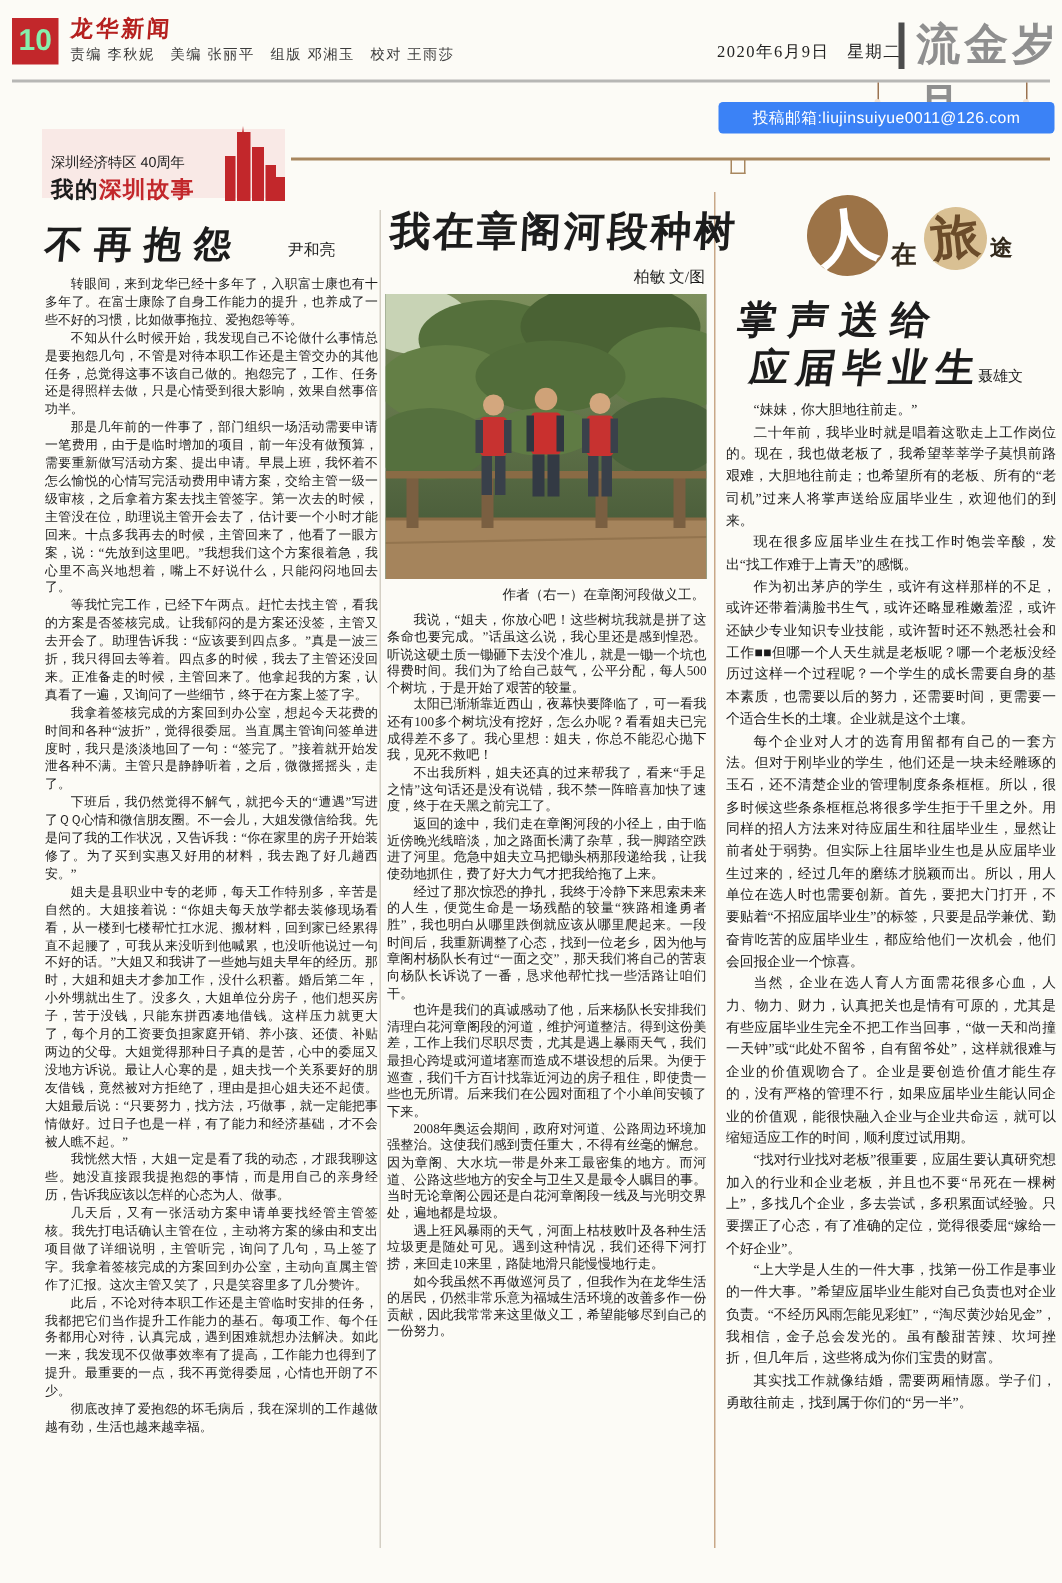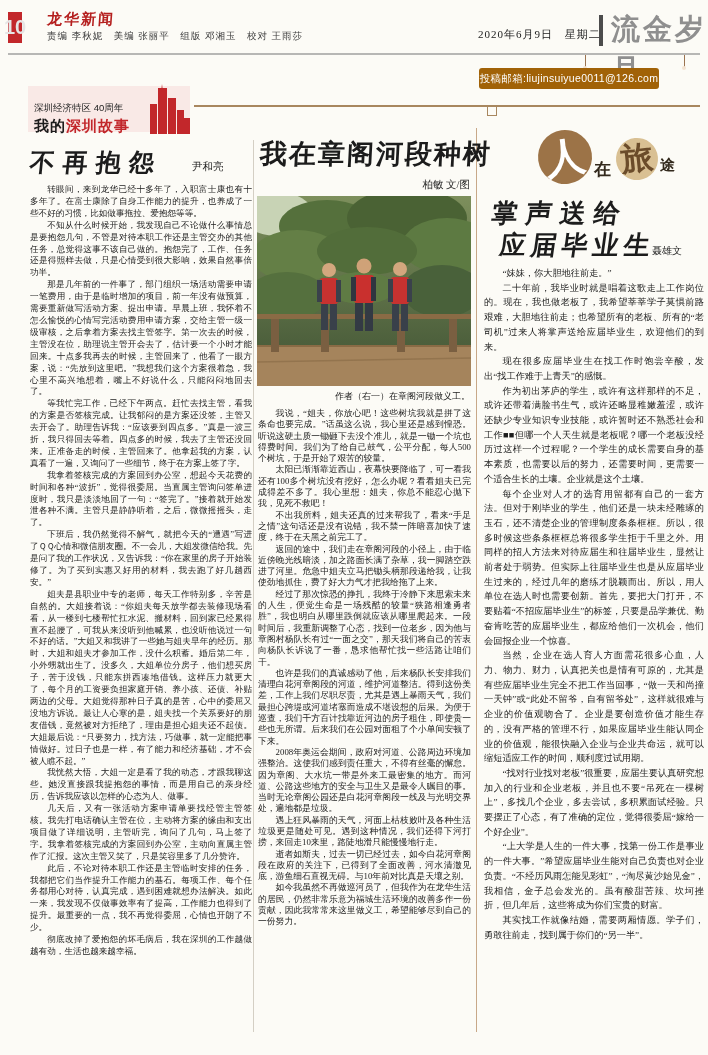--- a/index.html
+++ b/index.html
@@ -7,35 +7,35 @@
   body {
     position:relative;
     background:#fcfbf6;
     font-family:"Liberation Serif", serif;
     color:#1c1c1c;
     overflow:hidden;
   }
   .abs { position:absolute; }
 
   
-  .pagenum { left:8px; top:12px; width:14px; height:31px; background:#c2272b; color:#e5e5e5;
+  .pagenum { left:8px; top:12px; width:31px; height:31px; background:#c2272b; color:#86efac;
     font-family:"Liberation Sans",sans-serif; font-size:20px; font-weight:bold;
     display:flex; align-items:center; justify-content:center; }
   .masthead { left:47px; top:10px; color:#b5201f; font-size:15px; font-weight:bold;
     letter-spacing:2px; transform:skewX(-4deg); }
   .credits { left:47px; top:30px; font-size:9.5px; color:#3c3c3c; letter-spacing:1px;
     font-family:"Liberation Sans",sans-serif; }
   .dateline { left:478px; top:27px; font-size:11px; color:#222; letter-spacing:1px; }
   .section-bar { left:599px; top:15px; width:4px; height:31px; background:#4c4c4c; }
   .section-title { left:611px; top:10px; font-size:29px; font-weight:bold; color:#8f8f8f; letter-spacing:3px; }
   .header-rule { left:8px; top:53px; width:692px; height:2px; background:#b7b7b5; }
 
   
   .string { width:1px; height:14px; background:#9b7350; top:55px; }
-  .sign { left:479px; top:68px; width:180px; height:21px; background:#a16207; border-radius:3px;
+  .sign { left:479px; top:68px; width:224px; height:21px; background:#3b82f6; border-radius:3px;
     color:#fff; font-size:10.5px; display:flex; align-items:center; justify-content:center;
     font-family:"Liberation Sans",sans-serif; letter-spacing:.3px; }
   .sign-dot { width:4px; height:4px; border-radius:50%; background:#f3e3d2; top:66px; }
 
   
   .deco-line { left:194px; top:105px; width:506px; height:1.5px; background:#a8875f; }
   .deco-knot { left:487px; top:106px; width:10px; height:10px; border:1.5px solid #a8875f; border-top:none; }
 
   
   .badge { left:28px; top:86px; width:162px; height:46px; background:#f9e9e6; padding:16px 6px; }
@@ -194,21 +194,20 @@
 <div class="abs ma-caption">作者（右一）在章阁河段做义工。</div>
 <div class="abs ma-body body-text">
     <p>我说，“姐夫，你放心吧！这些树坑我就是拼了这条命也要完成。”话虽这么说，我心里还是感到惶恐。听说这硬土质一锄砸下去没个准儿，就是一锄一个坑也得费时间。我们为了给自己鼓气，公平分配，每人500个树坑，于是开始了艰苦的较量。</p>
     <p>太阳已渐渐靠近西山，夜幕快要降临了，可一看我还有100多个树坑没有挖好，怎么办呢？看看姐夫已完成得差不多了。我心里想：姐夫，你总不能忍心抛下我，见死不救吧！</p>
     <p>不出我所料，姐夫还真的过来帮我了，看来“手足之情”这句话还是没有说错，我不禁一阵暗喜加快了速度，终于在天黑之前完工了。</p>
     <p>返回的途中，我们走在章阁河段的小径上，由于临近傍晚光线暗淡，加之路面长满了杂草，我一脚踏空跌进了河里。危急中姐夫立马把锄头柄那段递给我，让我使劲地抓住，费了好大力气才把我给拖了上来。</p>
     <p>经过了那次惊恐的挣扎，我终于冷静下来思索未来的人生，便觉生命是一场残酷的较量“狭路相逢勇者胜”，我也明白从哪里跌倒就应该从哪里爬起来。一段时间后，我重新调整了心态，找到一位老乡，因为他与章阁村杨队长有过“一面之交”，那天我们将自己的苦衷向杨队长诉说了一番，恳求他帮忙找一些活路让咱们干。</p>
     <p>也许是我们的真诚感动了他，后来杨队长安排我们清理白花河章阁段的河道，维护河道整洁。得到这份美差，工作上我们尽职尽责，尤其是遇上暴雨天气，我们最担心跨堤或河道堵塞而造成不堪设想的后果。为便于巡查，我们千方百计找靠近河边的房子租住，即使贵一些也无所谓。后来我们在公园对面租了个小单间安顿了下来。</p>
     <p>2008年奥运会期间，政府对河道、公路周边环境加强整治。这使我们感到责任重大，不得有丝毫的懈怠。因为章阁、大水坑一带是外来工最密集的地方。而河道、公路这些地方的安全与卫生又是最令人瞩目的事。当时无论章阁公园还是白花河章阁段一线及与光明交界处，遍地都是垃圾。</p>
     <p>遇上狂风暴雨的天气，河面上枯枝败叶及各种生活垃圾更是随处可见。遇到这种情况，我们还得下河打捞，来回走10来里，路陡地滑只能慢慢地行走。</p>
-    <p>逝者如斯夫，过去一切已经过去，如今白花河章阁段在政府的关注下，已得到了全面改善，河水清澈见底，游鱼细石直视无碍。与10年前对比真是天壤之别。</p>
     <p>如今我虽然不再做巡河员了，但我作为在龙华生活的居民，仍然非常乐意为福城生活环境的改善多作一份贡献，因此我常常来这里做义工，希望能够尽到自己的一份努力。</p>
   </div>
 
 <div class="abs logo-wrap">
   <div class="logo-c1">人</div>
   <div class="logo-zai">在</div>
   <div class="logo-c2">旅</div>
   <div class="logo-tu">途</div>
 </div>
 <div class="abs ra-t1">掌声送给</div>

